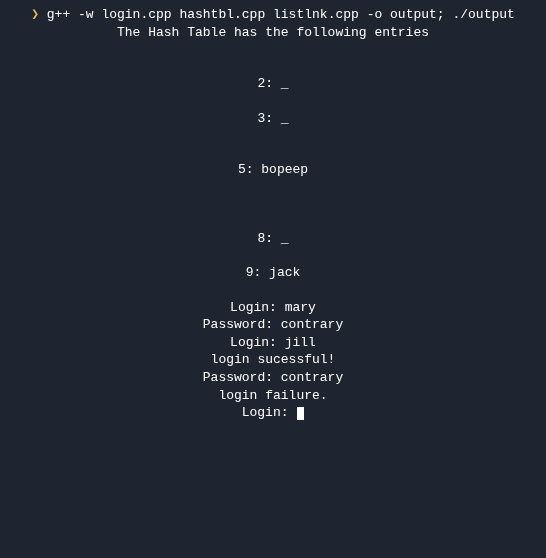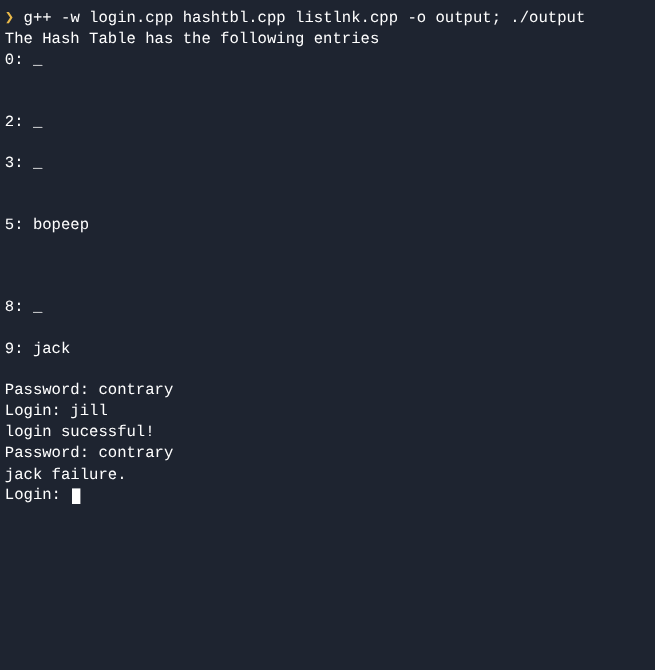--- a/index.html
+++ b/index.html
@@ -7,55 +7,55 @@
     background: #1e2430;
     color: #ffffff;
     font-family: "Consolas", "Courier New", monospace;
     font-size: 13px;
     width: 546px;
     height: 558px;
     padding: 6px 4px;
     line-height: 1.35;
     overflow: hidden;
   }
-  .line { white-space: pre; }
+  .line { white-space: pre; text-align: center; }
   .prompt-sym { color: #e8b84a; }
   .blank { height: 17px; }
   .cursor {
     display: inline-block;
     width: 7px;
     height: 13px;
     background: #ffffff;
     vertical-align: text-bottom;
     margin-left: 1px;
   }
 </style>
 </head>
 <body>
 
 <div class="line"><span class="prompt-sym">❯</span> <span>g++ -w login.cpp hashtbl.cpp listlnk.cpp -o output; ./output</span></div>
 <div class="line">The Hash Table has the following entries</div>
 <div id="entries">
-    <div class="line">0: _</div>
     <div class="blank"></div>
     <div class="blank"></div>
     <div class="line">2: _</div>
     <div class="blank"></div>
     <div class="line">3: _</div>
     <div class="blank"></div>
     <div class="blank"></div>
     <div class="line">5: bopeep</div>
     <div class="blank"></div>
     <div class="blank"></div>
     <div class="blank"></div>
     <div class="line">8: _</div>
     <div class="blank"></div>
     <div class="line">9: jack</div>
   </div>
 <div class="blank"></div>
 <div id="session">
+    <div class="line">Login: mary</div>
     <div class="line">Password: contrary</div>
     <div class="line">Login: jill</div>
     <div class="line">login sucessful!</div>
     <div class="line">Password: contrary</div>
-    <div class="line">jack failure.</div>
+    <div class="line">login failure.</div>
   </div>
 <div class="line"><span>Login: </span><span class="cursor"></span></div>
 
 </body></html>

